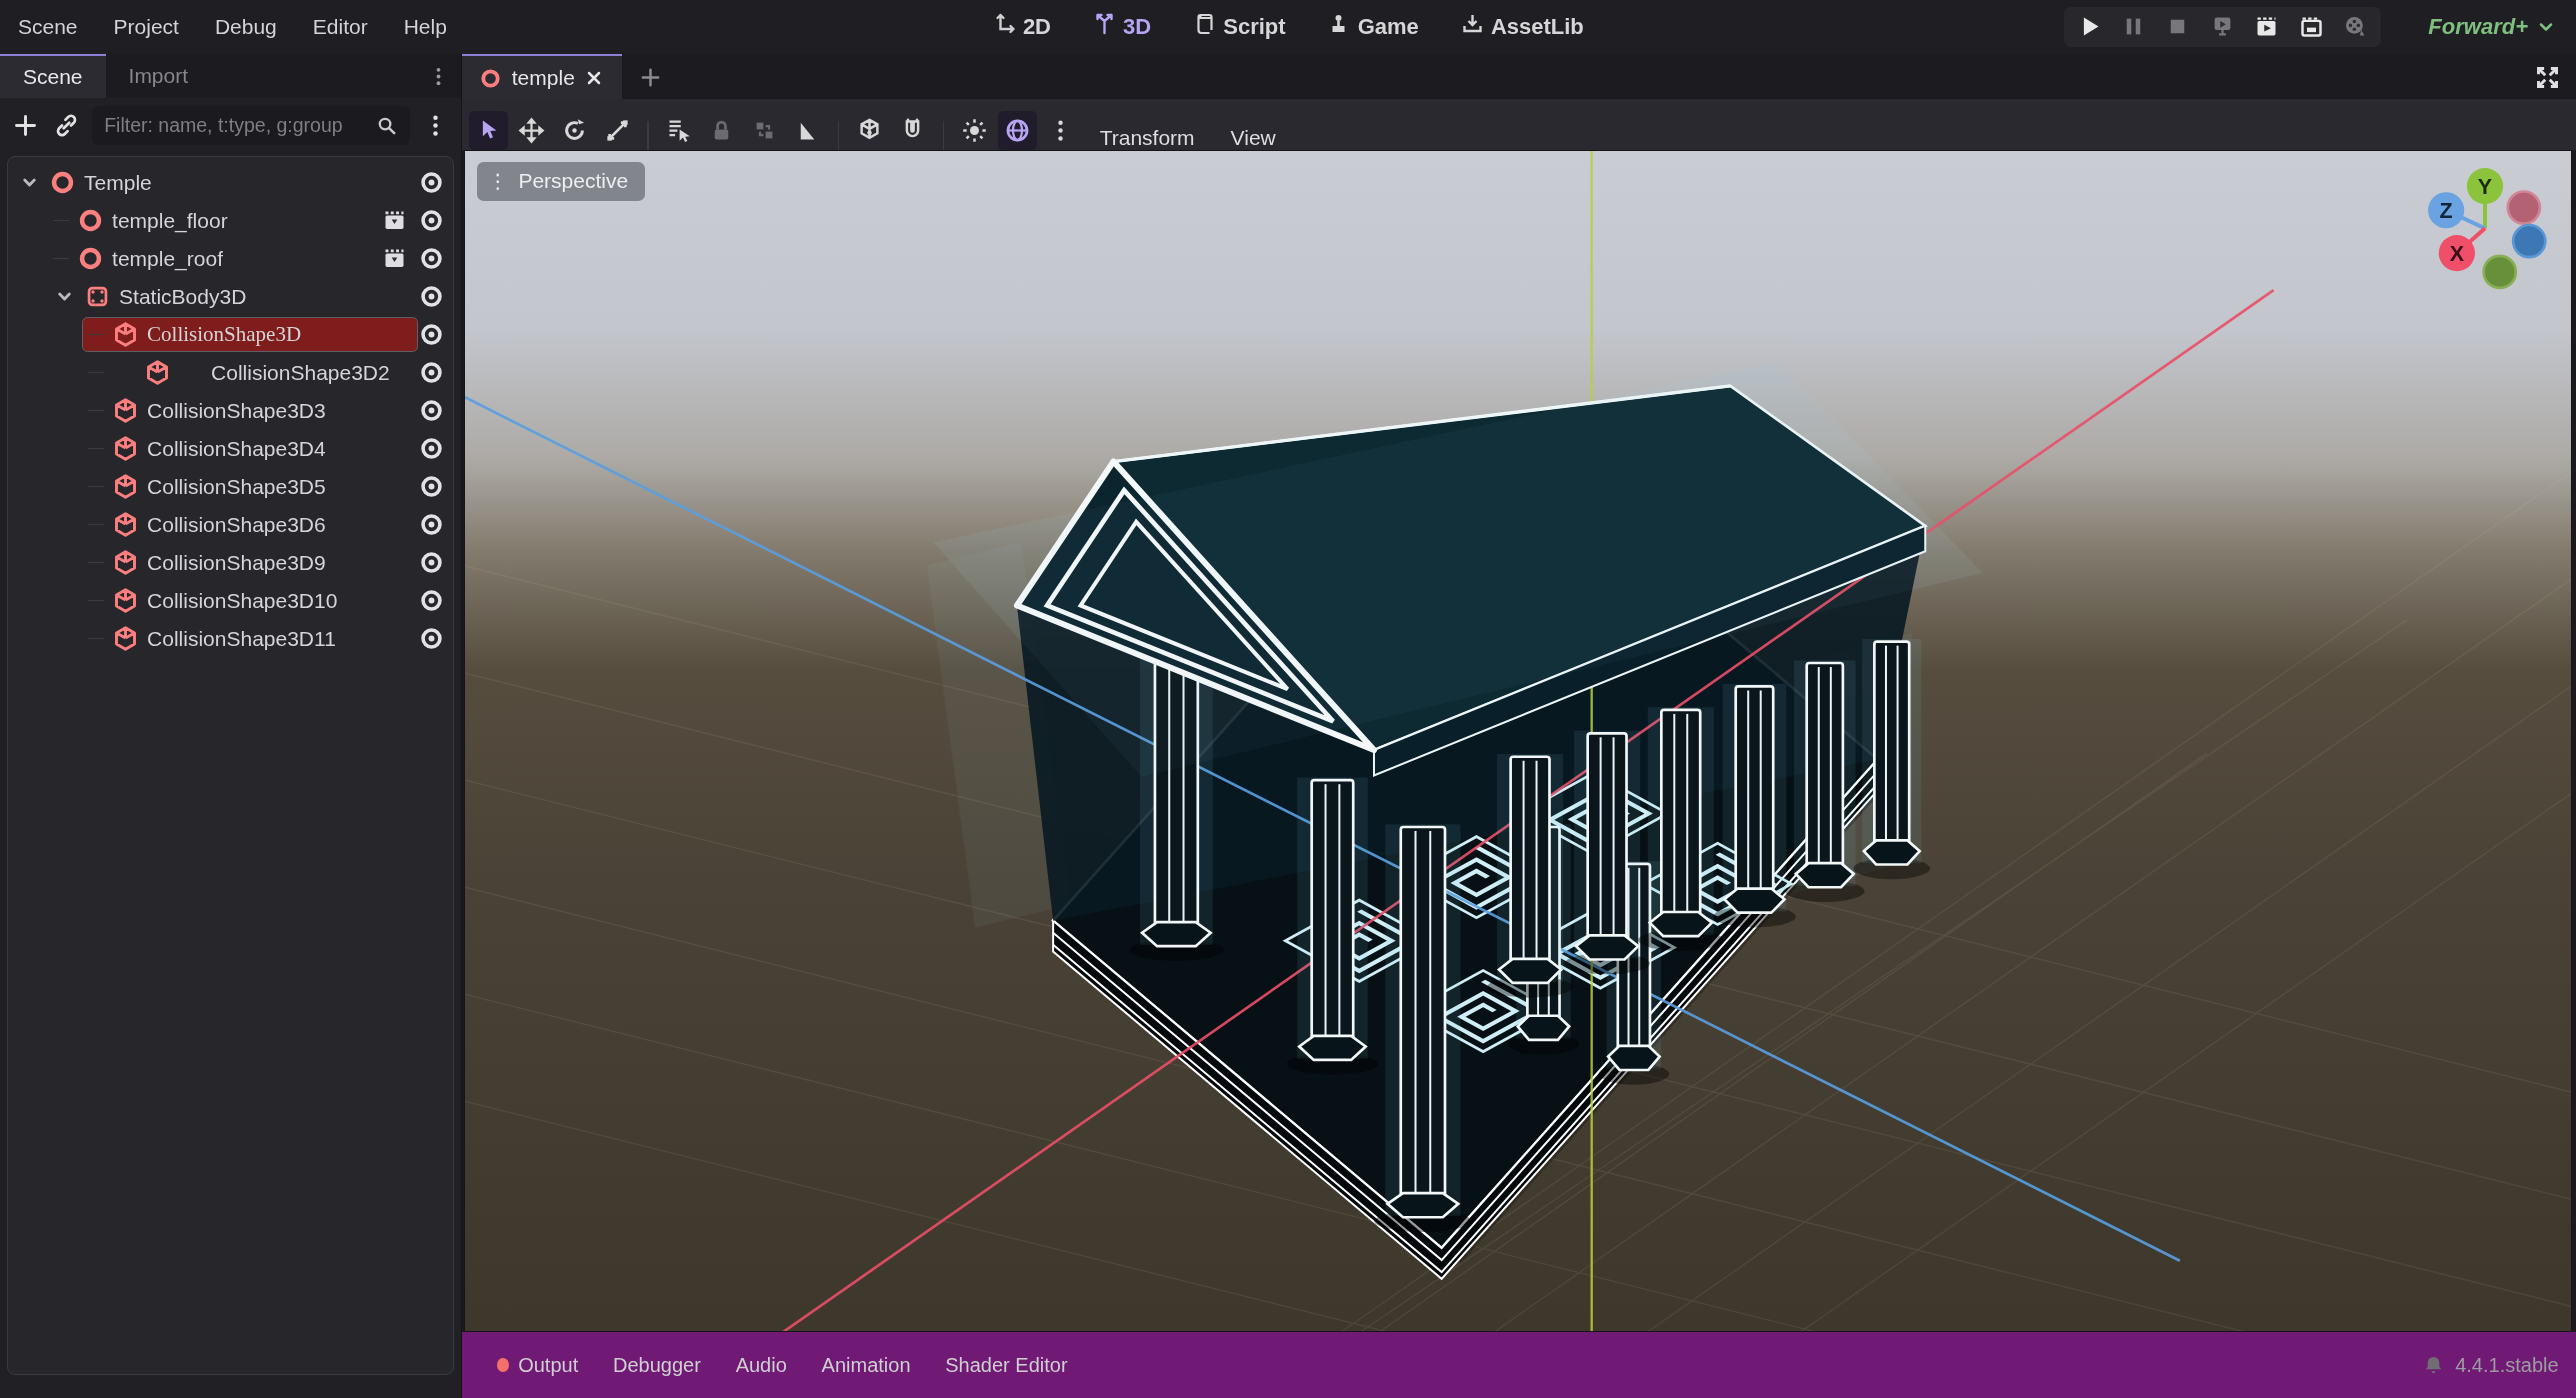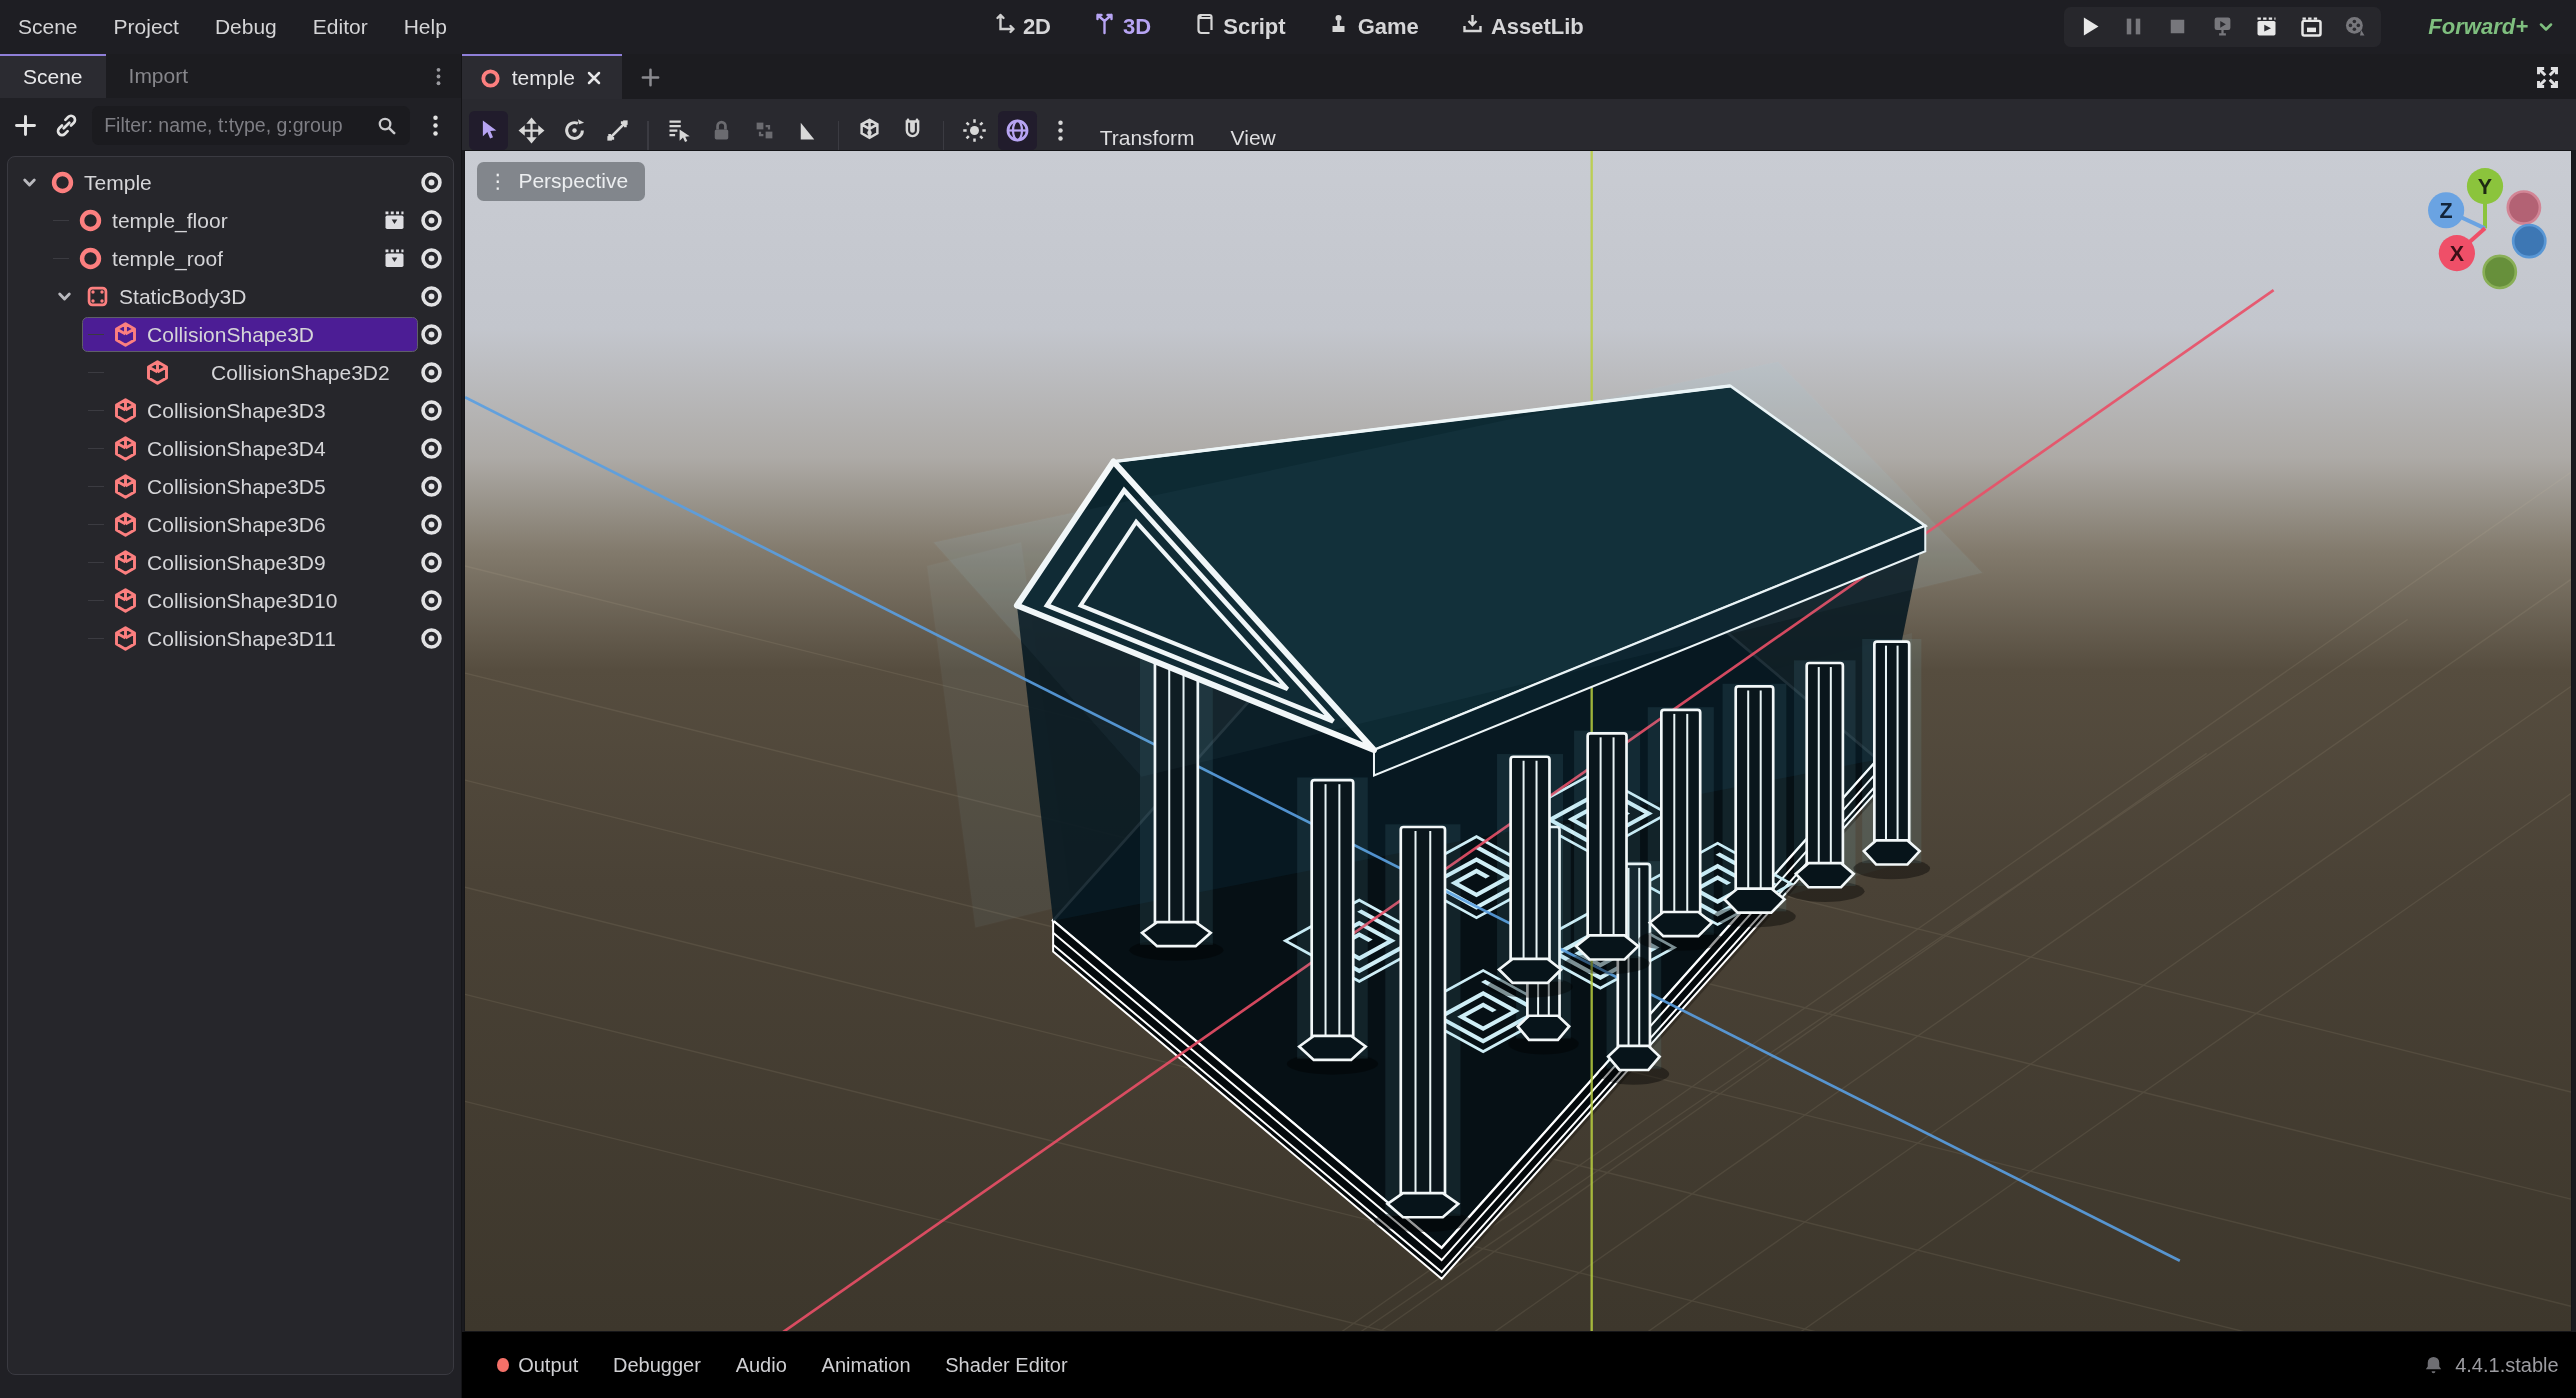--- a/index.html
+++ b/index.html
@@ -36,21 +36,21 @@
   #filter-box { flex:1; height:39px; background:#1b1b1f; border-radius:6.7px; display:flex;
     align-items:center; padding:0 12px; gap:1px; }
   #filter-box input { flex:1; background:transparent; border:0; outline:none; color:#cfcfcf;
     font-size:19.5px; font-family:"Liberation Sans",sans-serif; }
   #filter-box input::placeholder { color:#7e7e84; }
   #tree-panel { position:absolute; left:6.7px; right:6.7px; top:102px; bottom:23px;
     background:#26262b; border:1.3px solid #3a3a41; border-radius:8px; padding:6.7px 4px; overflow:hidden; }
   .tree-row { height:38px; display:flex; align-items:center; font-size:21px; color:#d5d5d8; }
   .row-main { flex:1; height:35px; display:flex; align-items:center; gap:8px;
     border:1.3px solid transparent; border-radius:5.4px; padding:0 5.4px; min-width:0; }
-  .tree-row.selected .row-main { border-color:#5f5f68; background:#4c1d95; }
+  .tree-row.selected .row-main { border-color:#5f5f68; background:#7f1d1d;font-family:Liberation Serif, serif; }
   .tree-ico { width:27px; height:27px; flex:0 0 auto; }
   .tree-ico svg { width:27px; height:27px; display:block; }
   .chev { width:23px; height:23px; flex:0 0 auto; color:#b9b9be; }
   .guide { width:16px; border-top:1.3px solid #3b3b41; flex:0 0 auto; }
   .row-trail { display:flex; align-items:center; gap:10.7px; margin-left:auto; padding-right:4px; }
 
   
   #scene-tabbar { position:absolute; left:462px; top:54px; right:0; height:46px; background:#1c1c20;
     display:flex; align-items:stretch; }
   #scene-tab { display:flex; align-items:center; gap:9.4px; background:#2b2b31;
@@ -70,21 +70,21 @@
 
   #viewport { position:absolute; left:464px; top:150px; right:4px; bottom:66px;
     background:#4a4236; overflow:hidden; border:0.7px solid #151518; }
   #viewport svg.scene { position:absolute; left:0; top:0; width:100%; height:100%; }
   #persp-pill { position:absolute; left:12px; top:10.7px; height:39px; background:rgba(120,124,130,0.88);
     border-radius:6.7px; display:flex; align-items:center; gap:10.7px; padding:0 17.4px 0 10.7px; }
   #persp-pill .dots { color:#f2f3f4; font-size:20px; letter-spacing:0; line-height:1; }
   #persp-pill .plabel { color:#eceef0; font-size:21px; }
   #axis-gizmo { position:absolute; right:12px; top:6.7px; width:148px; height:134px; }
 
-  #bottombar { position:absolute; left:462px; right:0; bottom:0; height:66px; background:#000000;
+  #bottombar { position:absolute; left:462px; right:0; bottom:0; height:66px; background:#701a75;
     display:flex; align-items:center; padding:0 17.4px; gap:5.4px; }
   .bb-tab { font-size:20px; color:#cfcfd2; padding:0 17.4px; height:66px; display:flex; align-items:center; gap:9.4px; }
   #bb-right { margin-left:auto; display:flex; align-items:center; gap:10.7px; color:#9c9ca1; font-size:20px; }
 </style>
 </head>
 <body>
 
 <div id="topbar">
   <div id="menubar-items" style="display: flex;">
       <div class="menu-item">Scene</div>

